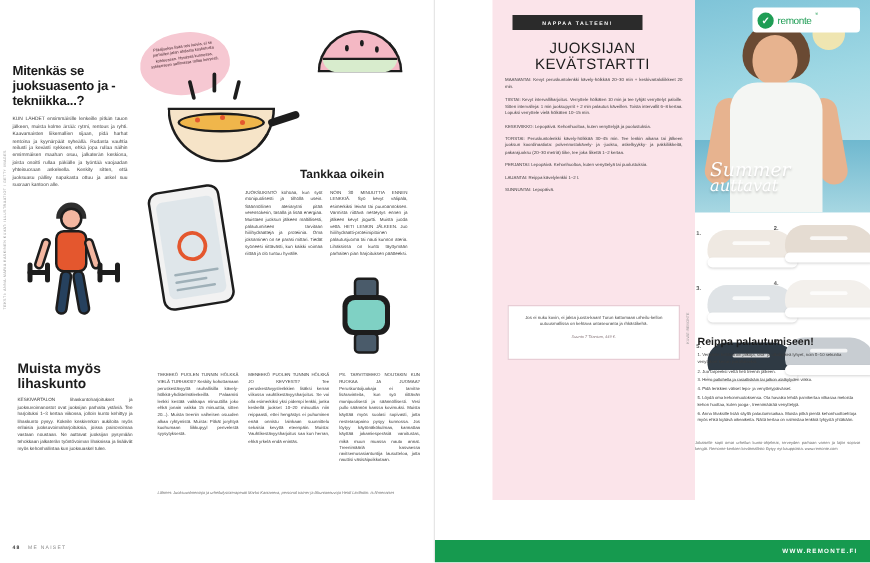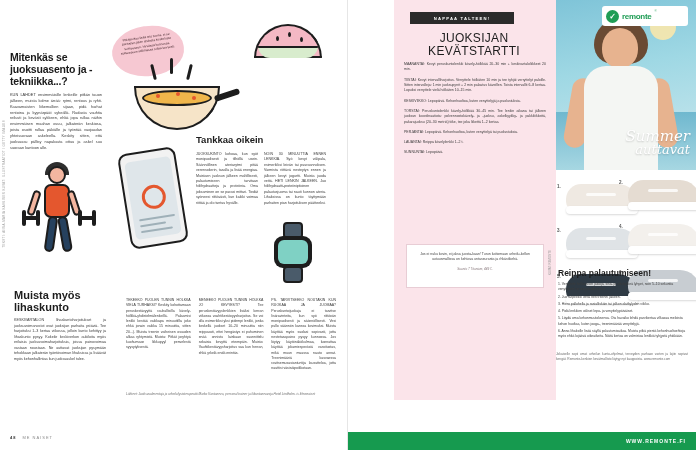--- a/index.html
+++ b/index.html
@@ -106,21 +106,21 @@
   .kuntosali-title {
     position:absolute; left:14px; top:290px; width:92px;
     font-size:11px; font-weight:700; line-height:1.08; color:#1d1d1d;
   }
   .kuntosali-body {
     position:absolute; left:14px; top:318px; width:92px;
     font-size:3.7px; line-height:1.5; color:#3b3b3b; text-align:justify;
   }
 
   .sec-title {
-    position:absolute; font-weight:700; color:#1d1d1d;
+    position:absolute; font-weight:700; color:#1d1d1d;margin-left:44px;
   }
   .tankkaa-title { left:196px; top:134px; width:130px; font-size:9.5px; }
   .tankkaa-col-a {
     position:absolute; left:196px; top:152px; width:62px;
     font-size:3.6px; line-height:1.5; color:#3b3b3b; text-align:justify;
   }
   .tankkaa-col-b {
     position:absolute; left:264px; top:152px; width:62px;
     font-size:3.6px; line-height:1.5; color:#3b3b3b; text-align:justify;
   }
@@ -206,37 +206,37 @@
   }
   .photo .sky { position:absolute; inset:0; }
   .photo .sun { position:absolute; right:20px; top:14px; width:26px; height:26px; background:#ffe9a8; border-radius:50%; opacity:.85;}
   .photo .sea { position:absolute; left:0; bottom:0; width:100%; height:58px; background:linear-gradient(180deg,#6fb8cf,#a7d7e2);}
   .photo .model-head { position:absolute; left:46px; top:28px; width:36px; height:40px; background:#e7b38f; border-radius:50% 50% 46% 46%;}
   .photo .model-hair { position:absolute; left:38px; top:18px; width:54px; height:46px; background:#6a4a33; border-radius:28px 28px 20px 20px;}
   .photo .model-body { position:absolute; left:28px; top:66px; width:74px; height:104px; background:#f4f6f3; border-radius:22px 22px 0 0;}
   .photo .model-arm-l { position:absolute; left:12px; top:78px; width:22px; height:70px; background:#e7b38f; border-radius:12px; transform:rotate(10deg);}
   .photo .model-arm-r { position:absolute; left:96px; top:78px; width:22px; height:70px; background:#e7b38f; border-radius:12px; transform:rotate(-10deg);}
   .summer-script {
-    position:absolute; right:6px; bottom:14px; width:122px; text-align:right;
+    position:absolute; right:6px; bottom:14px; width:122px; 
     color:#ffffff; font-family:"DejaVu Serif", serif; font-style:italic;
     font-size:15px; line-height:0.95; text-shadow:0 1px 2px rgba(0,0,0,.2);
   }
   .summer-script .l2 { display:block; font-size:13px; }
 
   .remonte-logo {
     position:absolute; right:8px; top:6px; width:86px; height:20px;
     background:#ffffff; border-radius:3px;
     display:flex; align-items:center; gap:3px; padding:0 4px;
   }
   .remonte-mark {
     width:13px; height:13px; border-radius:50%; background:#1f9d55;
     display:flex; align-items:center; justify-content:center;
     color:#fff; font-size:8px; font-weight:700;
   }
-  .remonte-word { font-size:8px; font-weight:700; color:#1f9d55; letter-spacing:-0.3px;}
+  .remonte-word { font-size:8px; font-weight:400; color:#1f9d55; letter-spacing:-0.3px;}
   .remonte-r { font-size:3px; color:#1f9d55; align-self:flex-start; margin-top:3px;}
 
   .shoe {
     position:absolute; width:72px; height:40px;
   }
   .shoe .body { position:absolute; left:0; bottom:6px; width:72px; height:26px; border-radius:26px 34px 10px 14px;}
   .shoe .sole { position:absolute; left:0; bottom:2px; width:72px; height:8px; background:#ffffff; border-radius:10px; box-shadow:0 1px 2px rgba(0,0,0,.15);}
   .shoe .lace { position:absolute; left:20px; bottom:20px; width:30px; height:3px; background:rgba(255,255,255,.8); border-radius:3px;}
   .shoe .num { position:absolute; left:-9px; top:8px; font-size:4.5px; color:#555; font-weight:700;}
 

